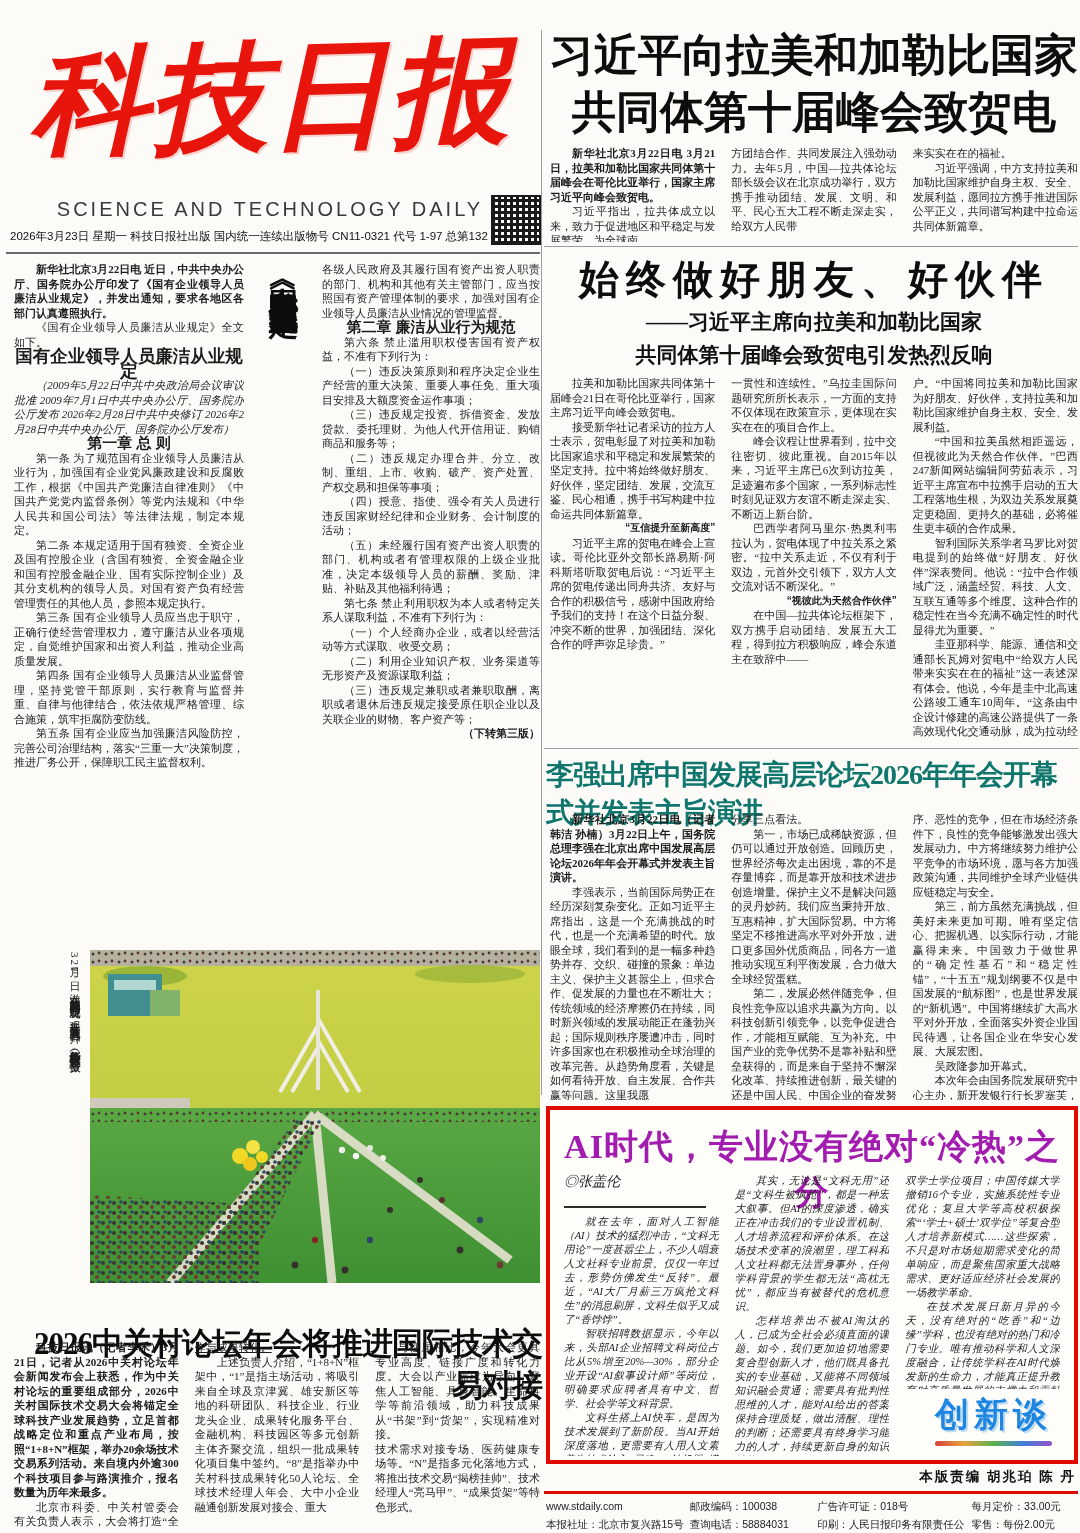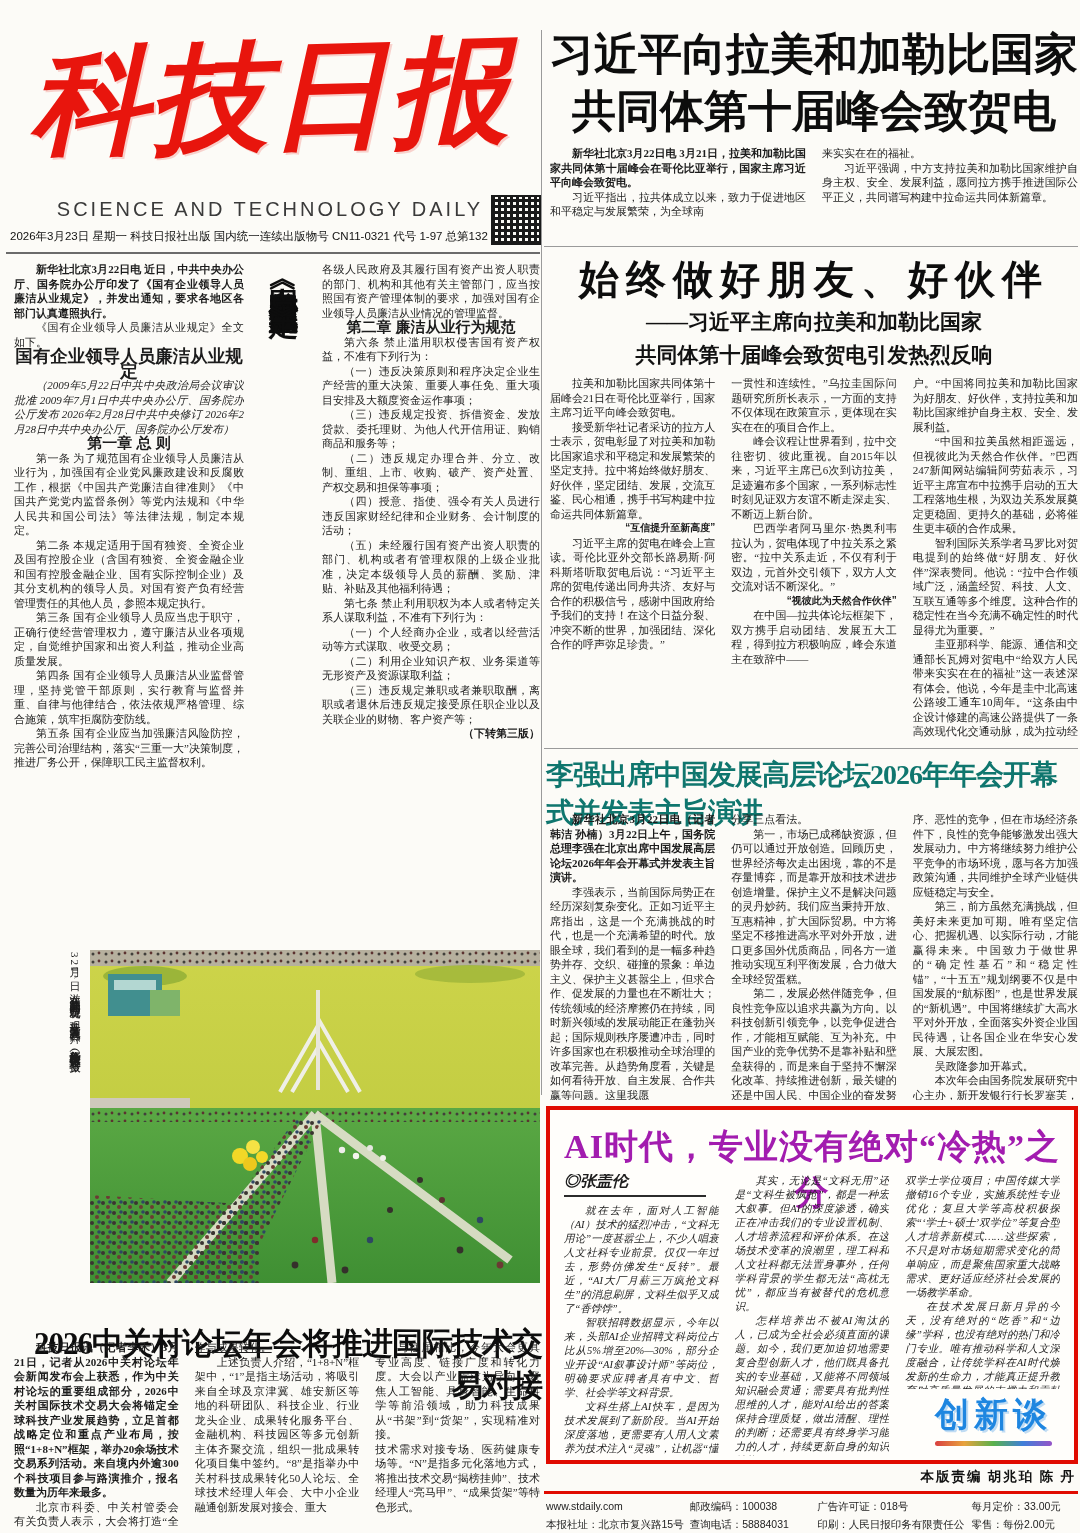--- a/index.html
+++ b/index.html
@@ -1,19 +1,19 @@
 <!DOCTYPE html>
 <html><head>
 <meta charset="utf-8">
 <style>
   html,body{margin:0;padding:0;background:#e9e7e2;}
   .sheet{position:relative;width:1080px;height:1533px;margin:0 auto;background:#fcfbf7;
     font-family:"Liberation Serif","DejaVu Serif",serif;color:#1c1c1c;overflow:hidden;}
   .abs{position:absolute;}
-  .sans{font-family:Liberation Serif, serif;}
+  .sans{font-family:Liberation Sans, sans-serif;}
   
   .m-title{left:28px;top:8px;width:484px;height:192px;font-size:118px;line-height:180px;
     color:#e8150d;font-weight:900;font-style:italic;text-align:center;letter-spacing:2px;
     transform:rotate(-1.5deg);text-shadow:2px 2px 0 rgba(232,21,13,.18);}
   .m-sub{left:28px;top:198px;width:484px;font-size:20px;letter-spacing:3px;color:#3a3a3a;
     text-align:center;font-family:"Liberation Sans",sans-serif;}
   .m-date{left:10px;top:229px;width:478px;font-size:11.5px;color:#111;
     font-family:"Liberation Sans",sans-serif;white-space:nowrap;overflow:hidden;}
   .qr{left:492px;top:196px;width:48px;height:48px;background:
     repeating-linear-gradient(0deg,#1a1a1a 0 3px,transparent 3px 6px),
@@ -53,22 +53,22 @@
     font-family:"Liberation Sans",sans-serif;}
   
   .photo{left:90px;top:950px;width:450px;height:333px;background:#c9cf43;overflow:hidden;}
   .caption{left:12px;top:952px;width:74px;height:330px;writing-mode:vertical-rl;
     font-size:11px;line-height:22px;letter-spacing:1px;color:#1c1c1c;}
   .caption .credit{font-weight:900;}
   
   .aibox{left:546px;top:1106px;width:532px;height:358px;border:4px solid #e00b00;background:#fffefb;box-sizing:border-box;}
   .ai-hl{position:absolute;left:10px;top:14px;width:504px;font-size:34px;font-weight:900;
     text-align:center;letter-spacing:1px;color:#a21caf;}
-  .ai-byline{font-weight:700;font-size:16px;font-family:"Liberation Sans",sans-serif;
-    border-bottom:2px solid #2b2b2b;padding-bottom:7px;margin-bottom:7px;width:92%;}
+  .ai-byline{font-weight:400;font-size:14px;font-family:"Liberation Sans",sans-serif;
+    border-bottom:2px solid #2b2b2b;padding-bottom:18px;margin-bottom:7px;width:92%;}
   .ai-body{position:absolute;left:14px;top:64px;width:496px;height:282px;}
   .ai-body .bt{font-style:italic;font-size:10.5px;line-height:14px;}
   .logo-wrap{position:absolute;right:22px;bottom:14px;text-align:center;}
   .logo-txt{font-size:34px;font-weight:900;letter-spacing:5px;color:#1e86e0;
     font-family:"Liberation Sans",sans-serif;
     text-shadow:2px 2px 0 rgba(30,134,224,.28),-1px -1px 0 #ffffff;}
   .logo-bar{height:5px;margin-top:3px;border-radius:3px;
     background:linear-gradient(90deg,#d94040,#e8a33d,#58b14c,#3f7fd9,#9555c8);}
   
   .editors{left:546px;top:1468px;width:530px;text-align:right;font-size:13.5px;font-weight:900;
@@ -93,20 +93,23 @@
   <div class="abs v-div"></div>
 
   <div class="abs hl-celac sans">
     <div>习近平向拉美和加勒比国家</div>
     <div>共同体第十届峰会致贺电</div>
   </div>
   <div class="abs cols" style="left:550px;top:146px;width:528px;height:96px;">
     <div class="col bt">
       <p class="lede">新华社北京3月22日电 3月21日，拉美和加勒比国家共同体第十届峰会在哥伦比亚举行，国家主席习近平向峰会致贺电。</p>
       <p>习近平指出，拉共体成立以来，致力于促进地区和平稳定与发展繁荣，为全球南</p>
+    </div>
+    <div class="col bt">
+      <p style="text-indent:0;">方团结合作、共同发展注入强劲动力。去年5月，中国—拉共体论坛部长级会议在北京成功举行，双方携手推动团结、发展、文明、和平、民心五大工程不断走深走实，给双方人民带</p>
     </div>
     <div class="col bt">
       <p style="text-indent:0;">来实实在在的福祉。</p>
       <p>习近平强调，中方支持拉美和加勒比国家维护自身主权、安全、发展利益，愿同拉方携手推进国际公平正义，共同谱写构建中拉命运共同体新篇章。</p>
     </div>
   </div>
   <div class="abs rule-thin" style="left:544px;top:246px;width:534px;"></div>
 
   <div class="abs hl-friends sans">始终做好朋友、好伙伴</div>
   <div class="abs hl-friends-sub">

